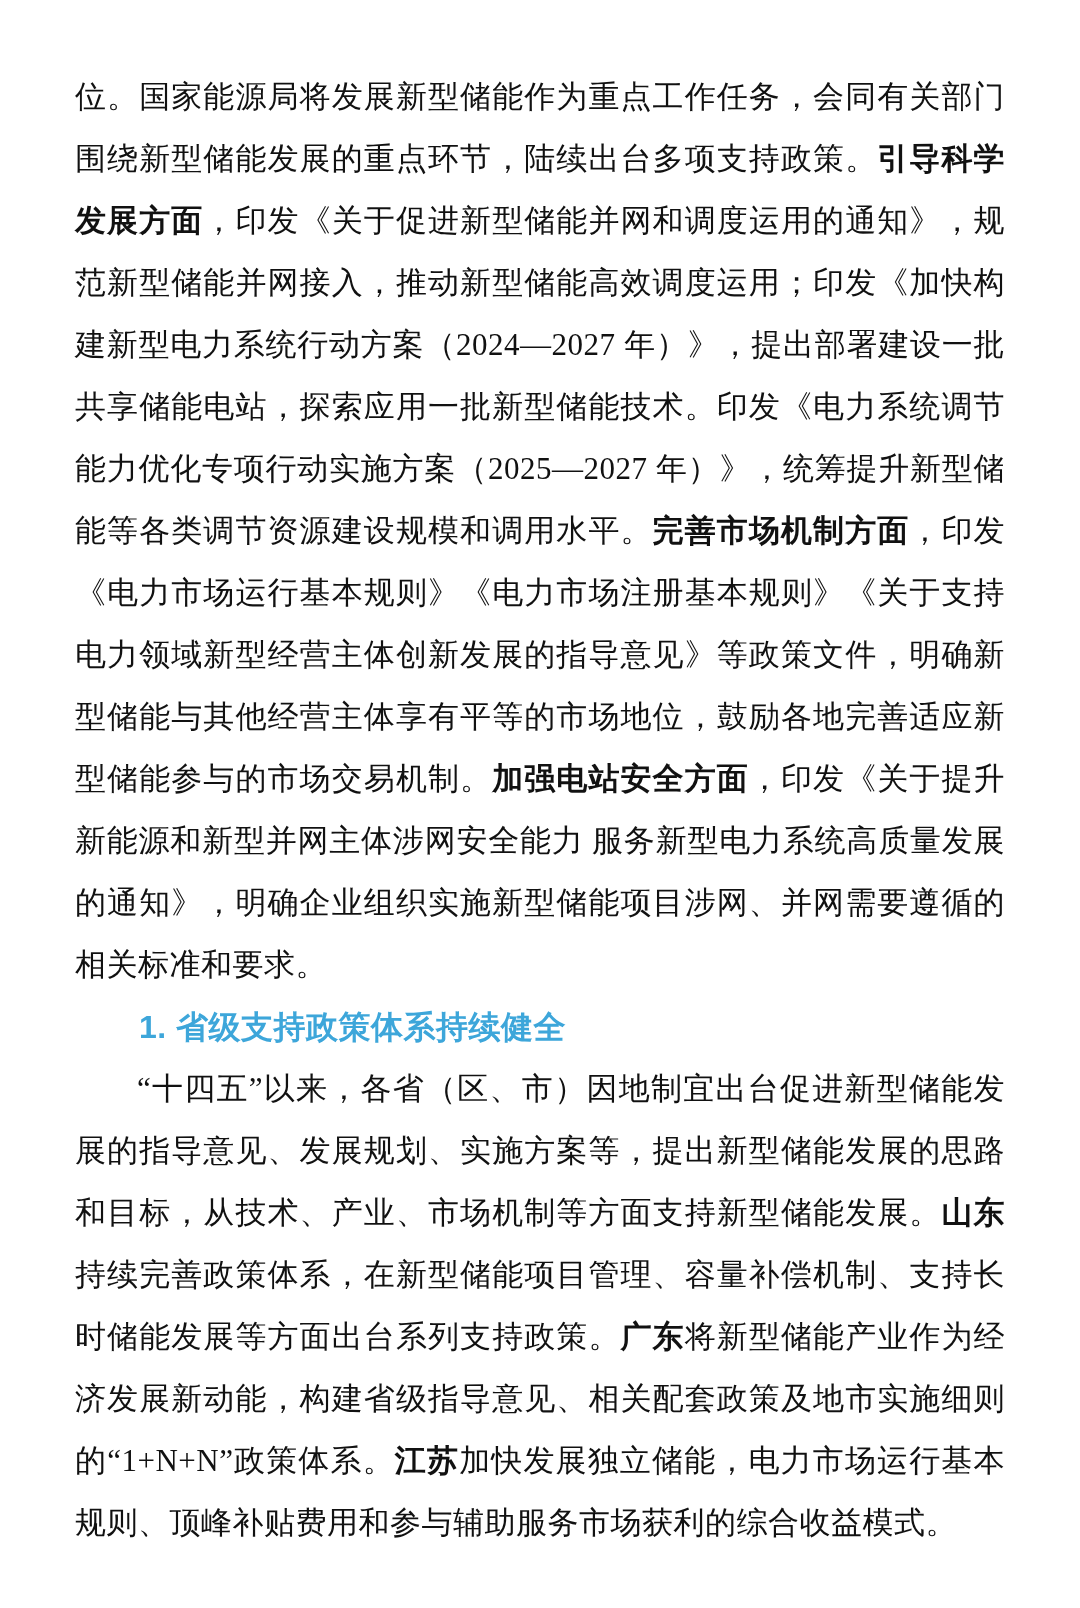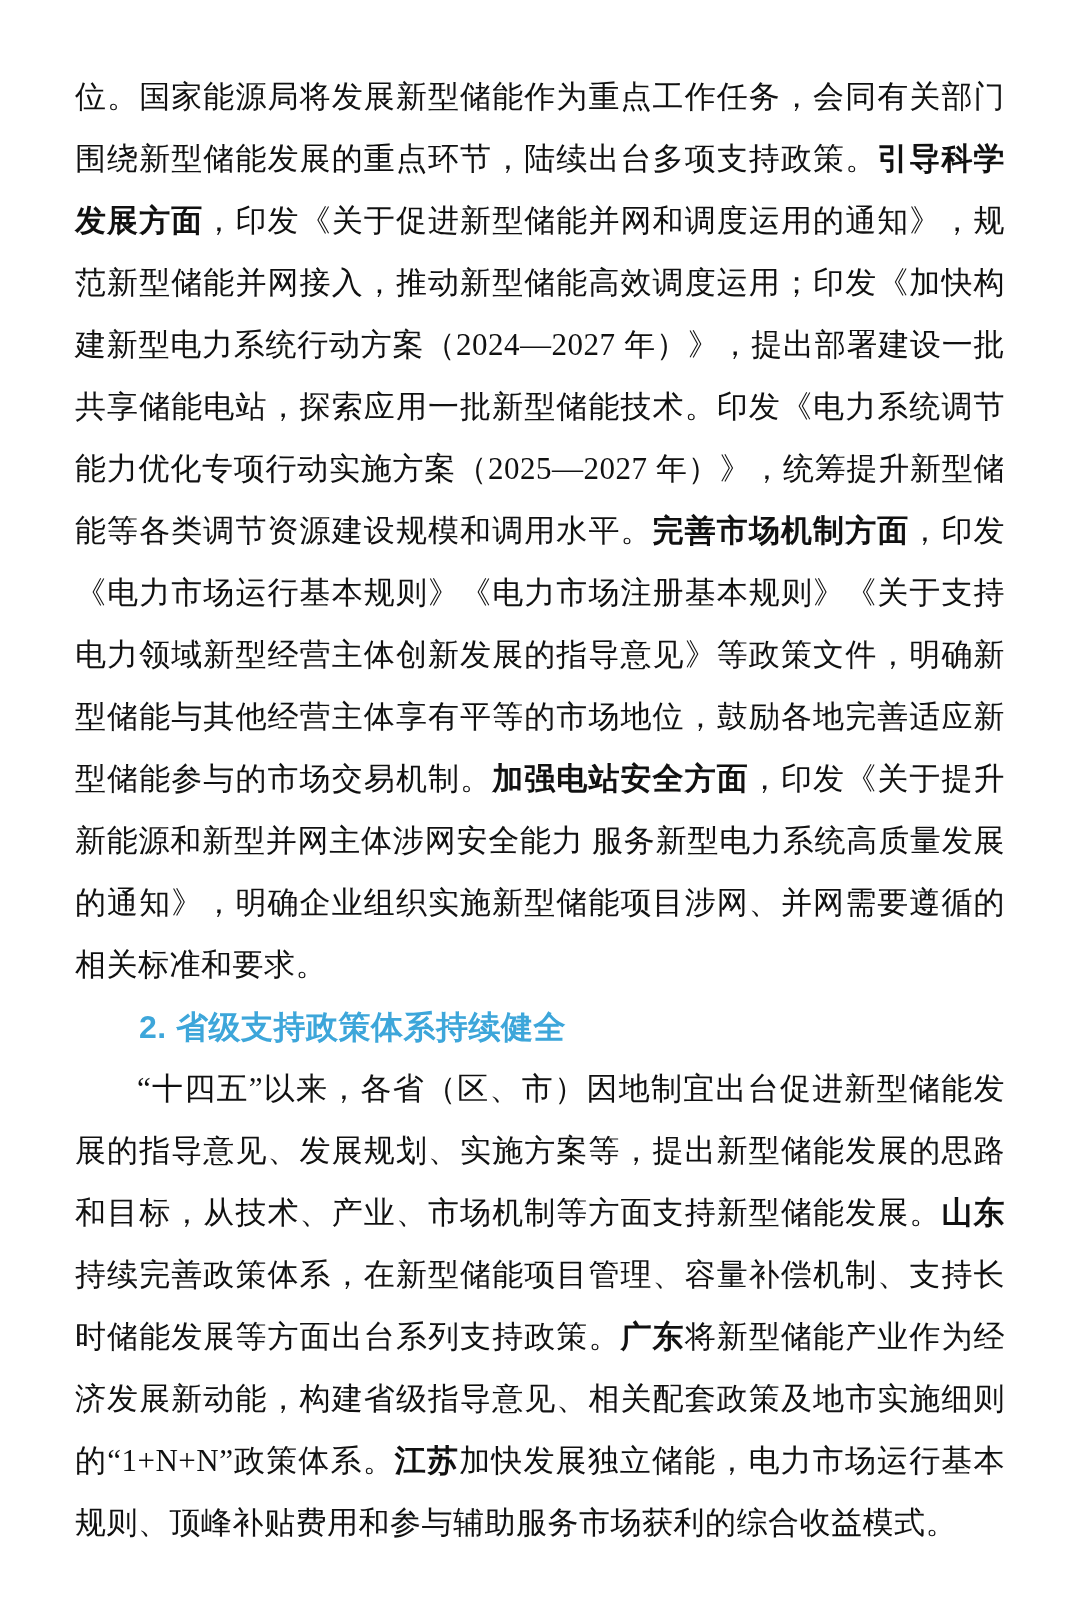--- a/index.html
+++ b/index.html
@@ -47,17 +47,17 @@
     letter-spacing: 0.5px;
   }
 </style>
 </head>
 <body style="background: rgb(255, 255, 255);">
 
 <div class="page">
 
   <p class="body-para"><span>位。国家能源局将发展新型储能作为重点工作任务，会同有关部门围绕新型储能发展的重点环节，陆续出台多项支持政策。</span><b>引导科学发展方面</b><span>，印发《关于促进新型储能并网和调度运用的通知》，规范新型储能并网接入，推动新型储能高效调度运用；印发《加快构建新型电力系统行动方案（2024—2027 年）》，提出部署建设一批共享储能电站，探索应用一批新型储能技术。印发《电力系统调节能力优化专项行动实施方案（2025—2027 年）》，统筹提升新型储能等各类调节资源建设规模和调用水平。</span><b>完善市场机制方面</b><span>，印发《电力市场运行基本规则》《电力市场注册基本规则》《关于支持电力领域新型经营主体创新发展的指导意见》等政策文件，明确新型储能与其他经营主体享有平等的市场地位，鼓励各地完善适应新型储能参与的市场交易机制。</span><b>加强电站安全方面</b><span>，印发《关于提升新能源和新型并网主体涉网安全能力 服务新型电力系统高质量发展的通知》，明确企业组织实施新型储能项目涉网、并网需要遵循的相关标准和要求。</span></p>
 
-  <h2 class="section-heading">2. 省级支持政策体系持续健全</h2>
+  <h2 class="section-heading">1. 省级支持政策体系持续健全</h2>
 
   <p class="body-para indent-2em"><span>“十四五”以来，各省（区、市）因地制宜出台促进新型储能发展的指导意见、发展规划、实施方案等，提出新型储能发展的思路和目标，从技术、产业、市场机制等方面支持新型储能发展。</span><b>山东</b><span>持续完善政策体系，在新型储能项目管理、容量补偿机制、支持长时储能发展等方面出台系列支持政策。</span><b>广东</b><span>将新型储能产业作为经济发展新动能，构建省级指导意见、相关配套政策及地市实施细则的“1+N+N”政策体系。</span><b>江苏</b><span>加快发展独立储能，电力市场运行基本规则、顶峰补贴费用和参与辅助服务市场获利的综合收益模式。</span></p>
 
 </div>
 
 </body></html>

